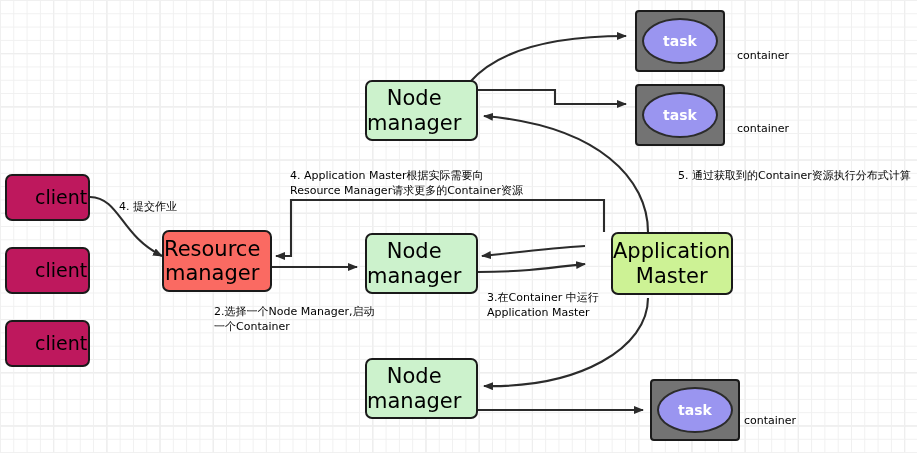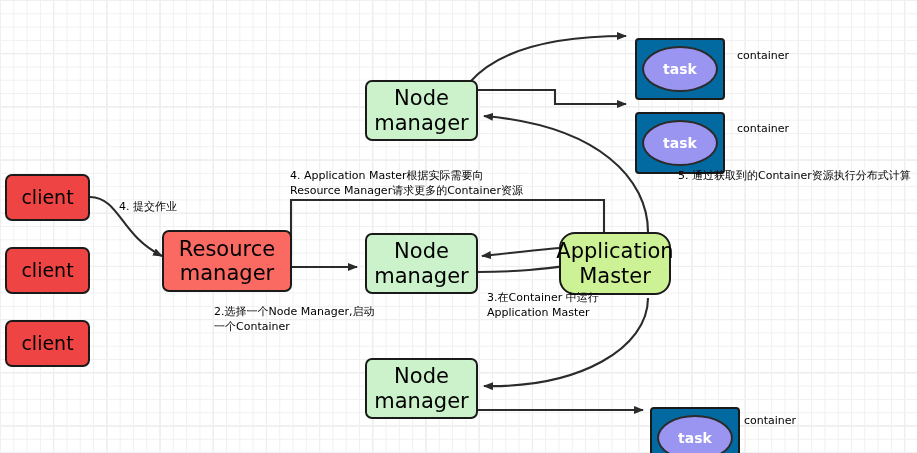--- a/index.html
+++ b/index.html
@@ -17,32 +17,32 @@
       linear-gradient(to bottom, #f0f0f0 1px, transparent 1px),
       linear-gradient(to right, #e2e2e2 1px, transparent 1px),
       linear-gradient(to bottom, #e2e2e2 1px, transparent 1px);
     background-size:13.3px 13.3px, 13.3px 13.3px, 53.2px 53.2px, 53.2px 53.2px;
     background-position:0 0,0 0,0 0,0 0;
   }
   svg#wires{position:absolute;left:0;top:0;width:917px;height:453px;pointer-events:none;}
   .node{
     position:absolute;box-sizing:border-box;
     border:2px solid #1a1a1a;border-radius:7px;
-    display:flex;align-items:center;justify-content:center;
+    display:flex;align-items:center;
     text-align:center;line-height:1.16;color:#000;
   }
   .node-label{white-space:pre-line;}
-  .client{background:#ef4444;font-size:19px;}
+  .client{background:#be185d;font-size:19px;padding-left:28px;}
   .rm{background:#fa6a62;font-size:21px;}
   .nm{background:#ccf2cc;font-size:21px;}
   .am{background:#cdf295;font-size:21px;}
   .container-box{
-    position:absolute;box-sizing:border-box;background:#0369a1;
+    position:absolute;box-sizing:border-box;background:#737373;
     border:2px solid #1a1a1a;border-radius:4px;
-    display:flex;align-items:center;justify-content:center;margin-top:28px;
+    display:flex;align-items:center;justify-content:center;
   }
   .task{
     width:72px;height:42px;border-radius:50%;
     background:#9a95f0;border:2px solid #2b2b2b;
     display:flex;align-items:center;justify-content:center;
     color:#ffffff;font-size:14px;font-weight:bold;
   }
   .caption{
     position:absolute;color:#000000;font-size:11px;
     white-space:pre-line;line-height:1.32;
@@ -88,39 +88,39 @@
 <div class="node client" style="left:5px;top:174px;width:85px;height:47px;">
   <span class="node-label">client</span>
 </div>
 <div class="node client" style="left:5px;top:247px;width:85px;height:47px;">
   <span class="node-label">client</span>
 </div>
 <div class="node client" style="left:5px;top:320px;width:85px;height:47px;">
   <span class="node-label">client</span>
 </div>
 
-<div class="node rm" style="left:162px;top:230px;width:130px;height:62px;">
+<div class="node rm" style="left:162px;top:230px;width:110px;height:62px;">
   <span class="node-label">Resource
 manager</span>
 </div>
 
 <div class="node nm" style="left:365px;top:80px;width:113px;height:61px;">
   <span class="node-label">Node
 manager</span>
 </div>
 <div class="node nm" style="left:365px;top:233px;width:113px;height:61px;">
   <span class="node-label">Node
 manager</span>
 </div>
 <div class="node nm" style="left:365px;top:358px;width:113px;height:61px;">
   <span class="node-label">Node
 manager</span>
 </div>
 
-<div class="node am" style="left:559px;top:232px;width:112px;height:63px;border-radius:16px;">
+<div class="node am" style="left:611px;top:232px;width:122px;height:63px;">
   <span class="node-label">Application
 Master</span>
 </div>
 
 <div class="container-box" style="left:635px;top:10px;width:90px;height:62px;">
   <div class="task">
     <span>task</span>
   </div>
 </div>
 <div class="container-box" style="left:635px;top:84px;width:90px;height:62px;">

